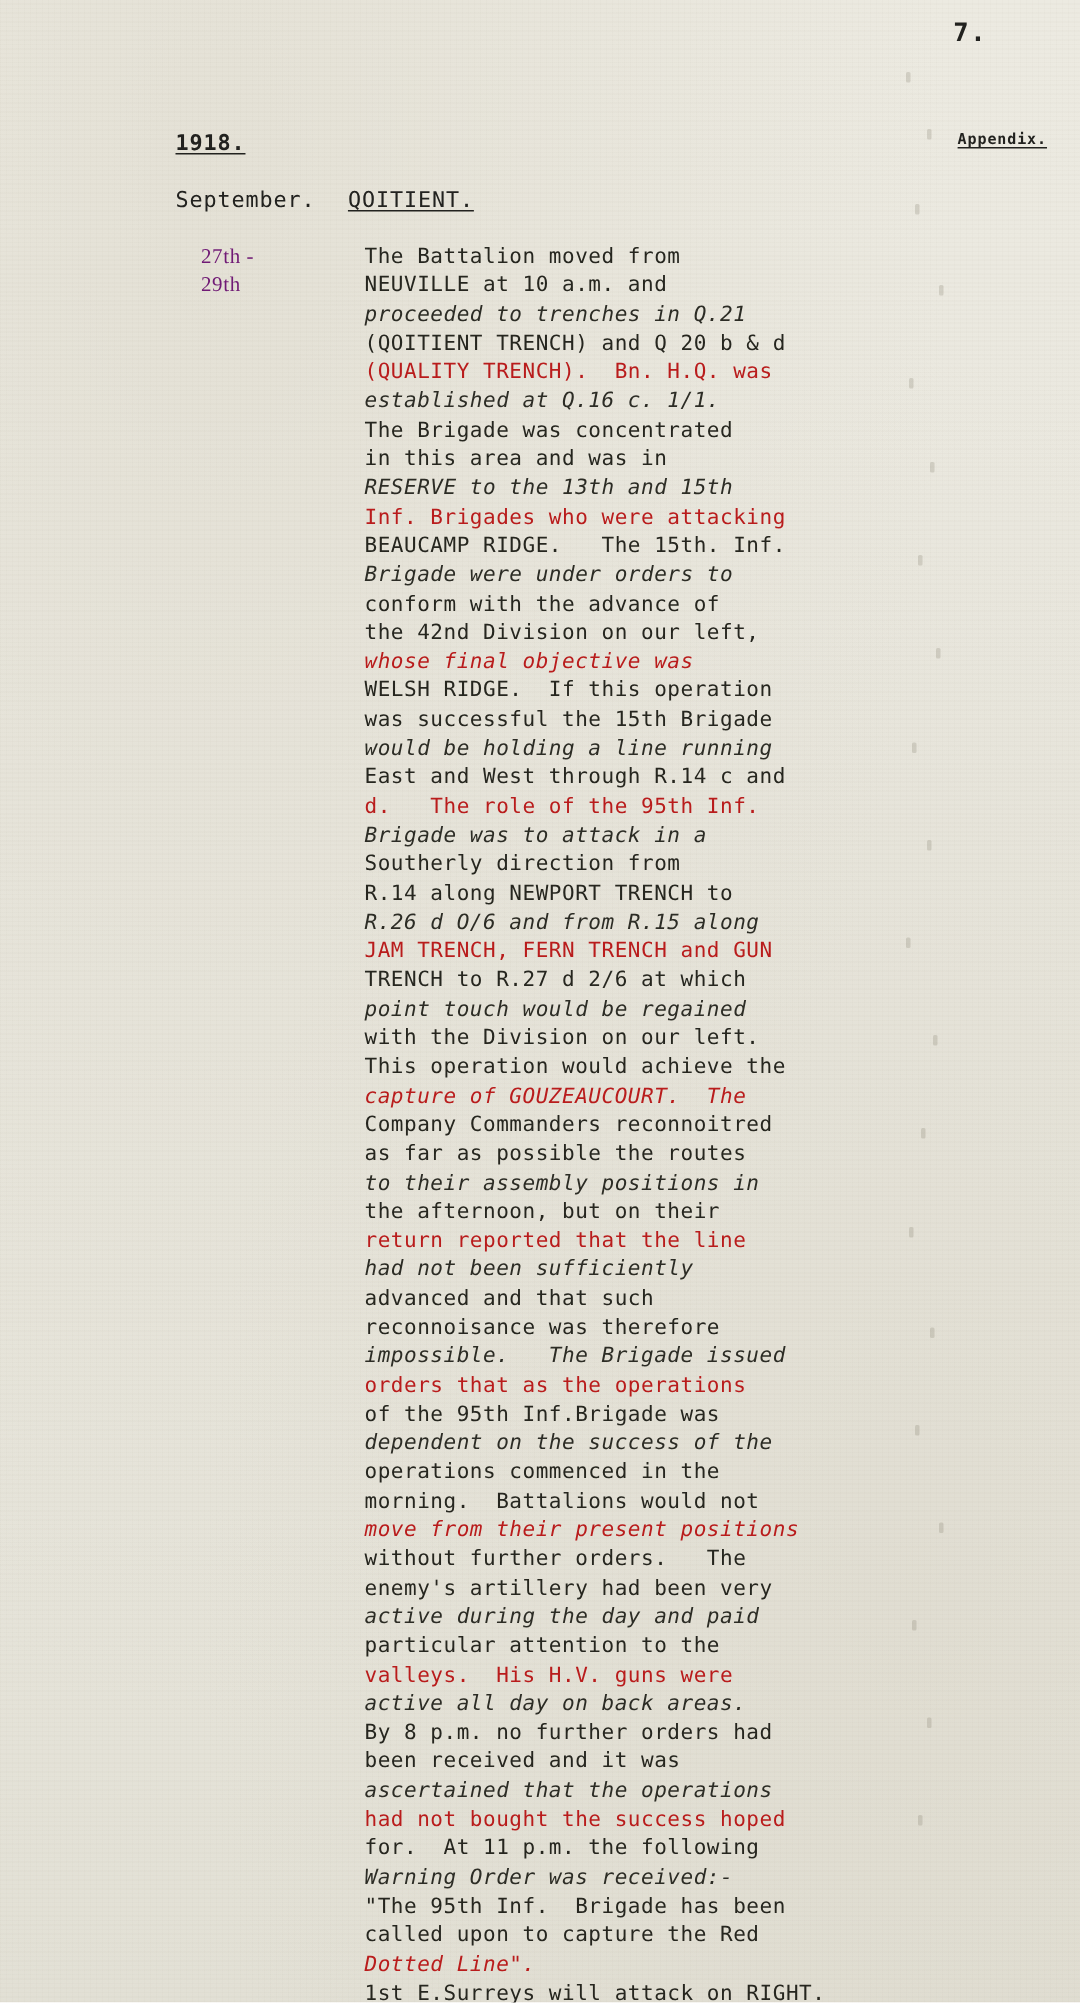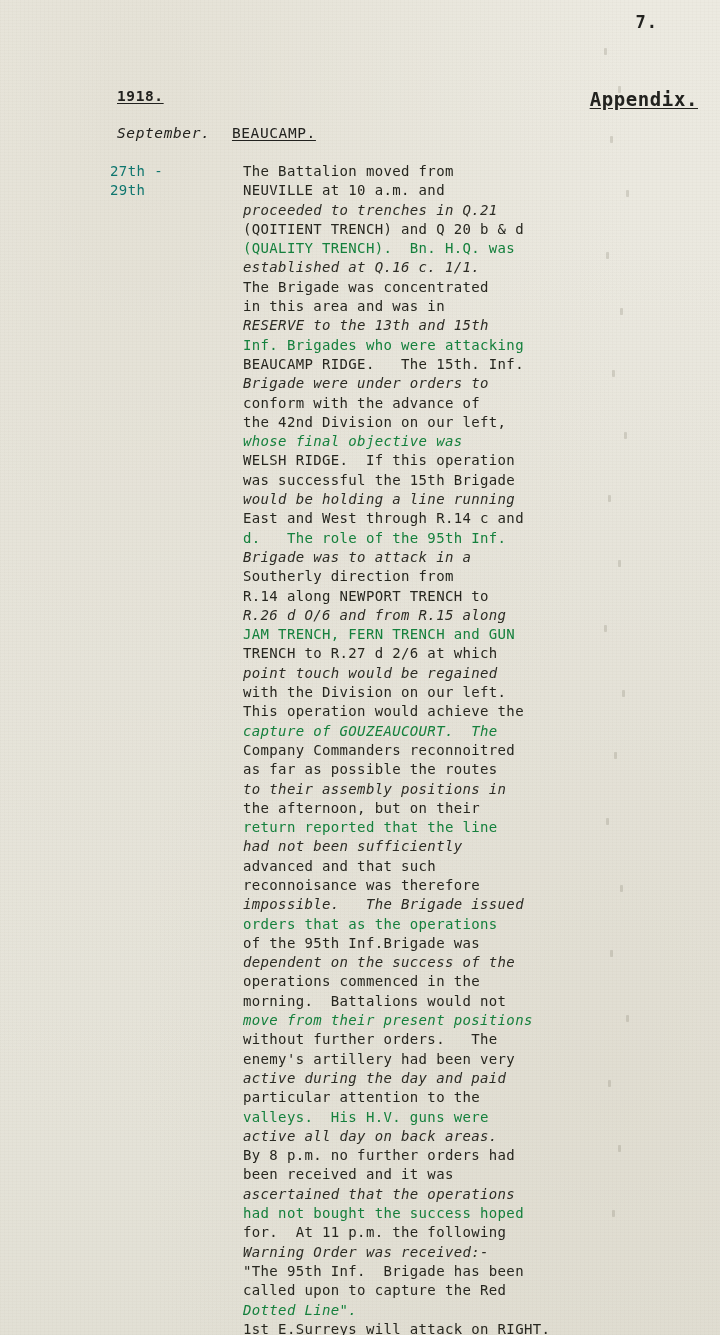--- a/index.html
+++ b/index.html
@@ -87,81 +87,81 @@
     font-size: 14.5px;
     letter-spacing: 0.6px;
     text-decoration: underline;
     text-underline-offset: 2px;
     color: #22221f;
   }
   .header-appendix {
     position: absolute;
     right: 0;
     top: 0;
-    font-size: 19px;
+    font-size: 10px;
     letter-spacing: 0.6px;
     text-decoration: underline;
     text-underline-offset: 2px;
     color: #22221f;
   }
 
   
   .subhead-row {
     position: absolute;
     left: 117px;
     top: 123px;
     height: 20px;
     white-space: nowrap;
   }
   .subhead-month {
     font-size: 14.5px;
     letter-spacing: 0.6px;
     color: #22221f;
-    font-style: italic;
   }
   .subhead-place {
     font-size: 14.5px;
     letter-spacing: 0.6px;
     margin-left: 12px;
     text-decoration: underline;
     text-underline-offset: 2px;
     color: #22221f;
   }
 
   
   .date-col {
     position: absolute;
-    left: 110px;
+    left: 134px;
     top: 162px;
     width: 110px;
     font-size: 14px;
     line-height: 19.3px;
     letter-spacing: 0.4px;
-    color: #0f766e;
+    color: #701a75;
+    font-family: Liberation Serif, serif;
   }
 
   
   .entry-body {
     position: absolute;
     left: 243px;
     top: 162px;
     width: 400px;
     font-size: 14px;
     line-height: 19.3px;
     letter-spacing: 0.35px;
     color: #26261f;
     white-space: pre;
   }
   .entry-body .line {
     display: block;
     height: 19.3px;
   }
   
   .entry-body .line:nth-child(3n) { color: #2c2c25; font-style: italic; }
-  .entry-body .line:nth-child(5n) { color: #15803d; }
+  .entry-body .line:nth-child(5n) { color: #b91c1c; }
 </style>
 </head>
 <body>
 
 <div class="page"></div>
 <div class="grain"></div>
 
 <div class="right-edge-marks">
   <span style="top:8px;left:4px;"></span>
   <span style="top:46px;left:18px;"></span>
@@ -189,21 +189,21 @@
 
   <div class="page-number">7.</div>
 
   <div class="header-row">
     <div class="header-year">1918.</div>
     <div class="header-appendix">Appendix.</div>
   </div>
 
   <div class="subhead-row">
     <span class="subhead-month">September.</span>
-    <span class="subhead-place">BEAUCAMP.</span>
+    <span class="subhead-place">QOITIENT.</span>
   </div>
 
   <div class="date-col">
     <div>27th -</div>
     <div>29th</div>
   </div>
 
   <div class="entry-body" id="entry-body"><span class="line">The Battalion moved from</span><span class="line">NEUVILLE at 10 a.m. and</span><span class="line">proceeded to trenches in Q.21</span><span class="line">(QOITIENT TRENCH) and Q 20 b &amp; d</span><span class="line">(QUALITY TRENCH).  Bn. H.Q. was</span><span class="line">established at Q.16 c. 1/1.</span><span class="line">The Brigade was concentrated</span><span class="line">in this area and was in</span><span class="line">RESERVE to the 13th and 15th</span><span class="line">Inf. Brigades who were attacking</span><span class="line">BEAUCAMP RIDGE.   The 15th. Inf.</span><span class="line">Brigade were under orders to</span><span class="line">conform with the advance of</span><span class="line">the 42nd Division on our left,</span><span class="line">whose final objective was</span><span class="line">WELSH RIDGE.  If this operation</span><span class="line">was successful the 15th Brigade</span><span class="line">would be holding a line running</span><span class="line">East and West through R.14 c and</span><span class="line">d.   The role of the 95th Inf.</span><span class="line">Brigade was to attack in a</span><span class="line">Southerly direction from</span><span class="line">R.14 along NEWPORT TRENCH to</span><span class="line">R.26 d O/6 and from R.15 along</span><span class="line">JAM TRENCH, FERN TRENCH and GUN</span><span class="line">TRENCH to R.27 d 2/6 at which</span><span class="line">point touch would be regained</span><span class="line">with the Division on our left.</span><span class="line">This operation would achieve the</span><span class="line">capture of GOUZEAUCOURT.  The</span><span class="line">Company Commanders reconnoitred</span><span class="line">as far as possible the routes</span><span class="line">to their assembly positions in</span><span class="line">the afternoon, but on their</span><span class="line">return reported that the line</span><span class="line">had not been sufficiently</span><span class="line">advanced and that such</span><span class="line">reconnoisance was therefore</span><span class="line">impossible.   The Brigade issued</span><span class="line">orders that as the operations</span><span class="line">of the 95th Inf.Brigade was</span><span class="line">dependent on the success of the</span><span class="line">operations commenced in the</span><span class="line">morning.  Battalions would not</span><span class="line">move from their present positions</span><span class="line">without further orders.   The</span><span class="line">enemy's artillery had been very</span><span class="line">active during the day and paid</span><span class="line">particular attention to the</span><span class="line">valleys.  His H.V. guns were</span><span class="line">active all day on back areas.</span><span class="line">By 8 p.m. no further orders had</span><span class="line">been received and it was</span><span class="line">ascertained that the operations</span><span class="line">had not bought the success hoped</span><span class="line">for.  At 11 p.m. the following</span><span class="line">Warning Order was received:-</span><span class="line">"The 95th Inf.  Brigade has been</span><span class="line">called upon to capture the Red</span><span class="line">Dotted Line".</span><span class="line">1st E.Surreys will attack on RIGHT.</span></div>
 
 </div>

